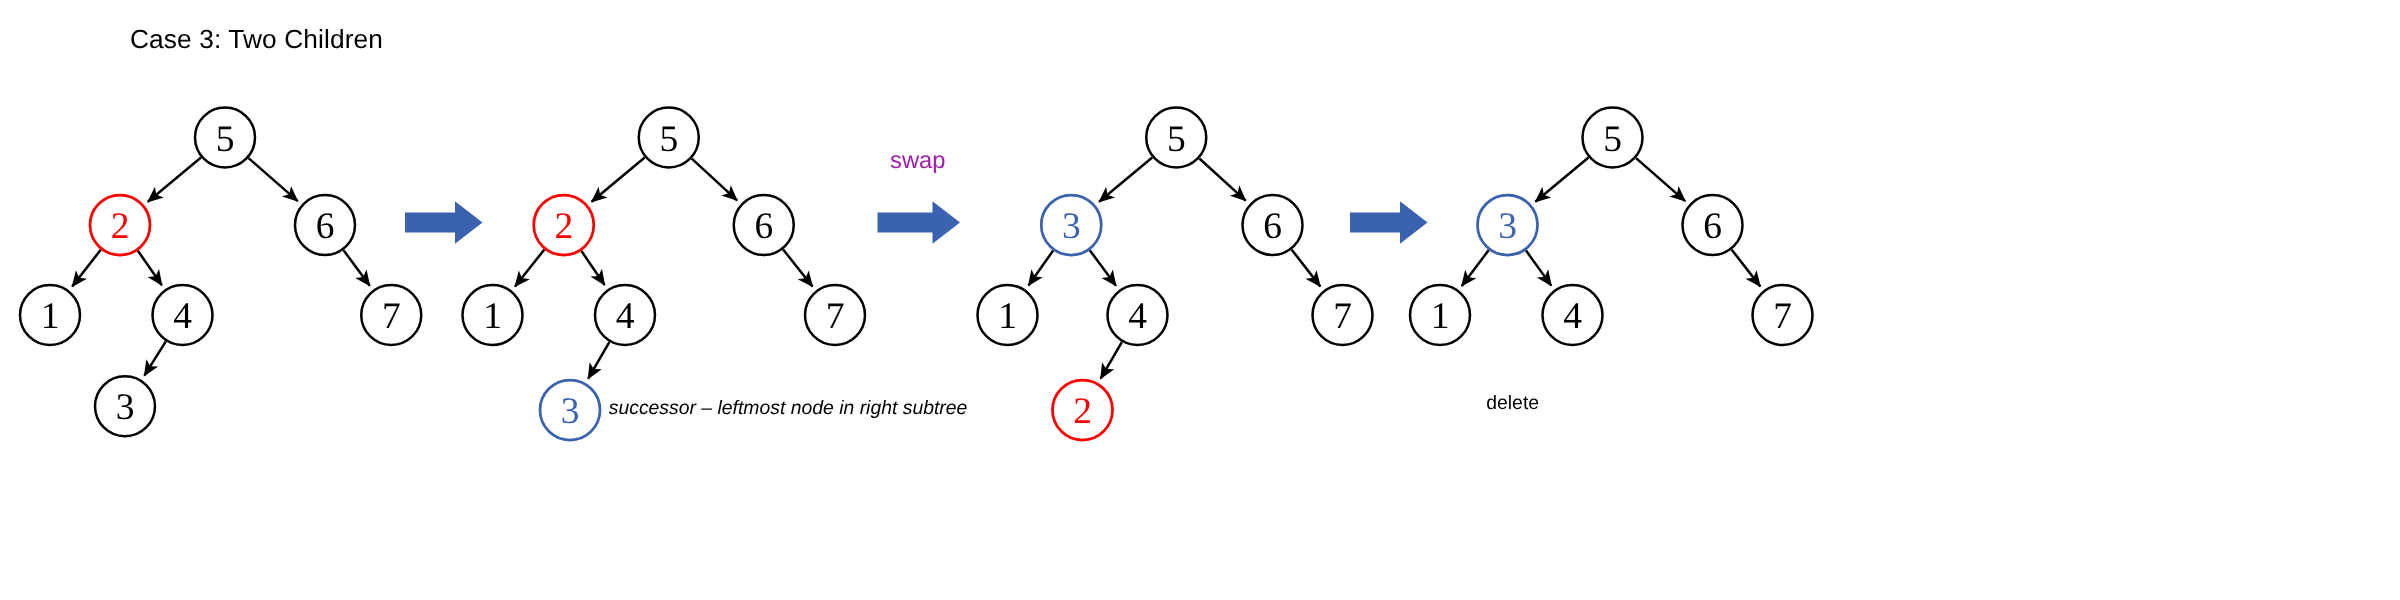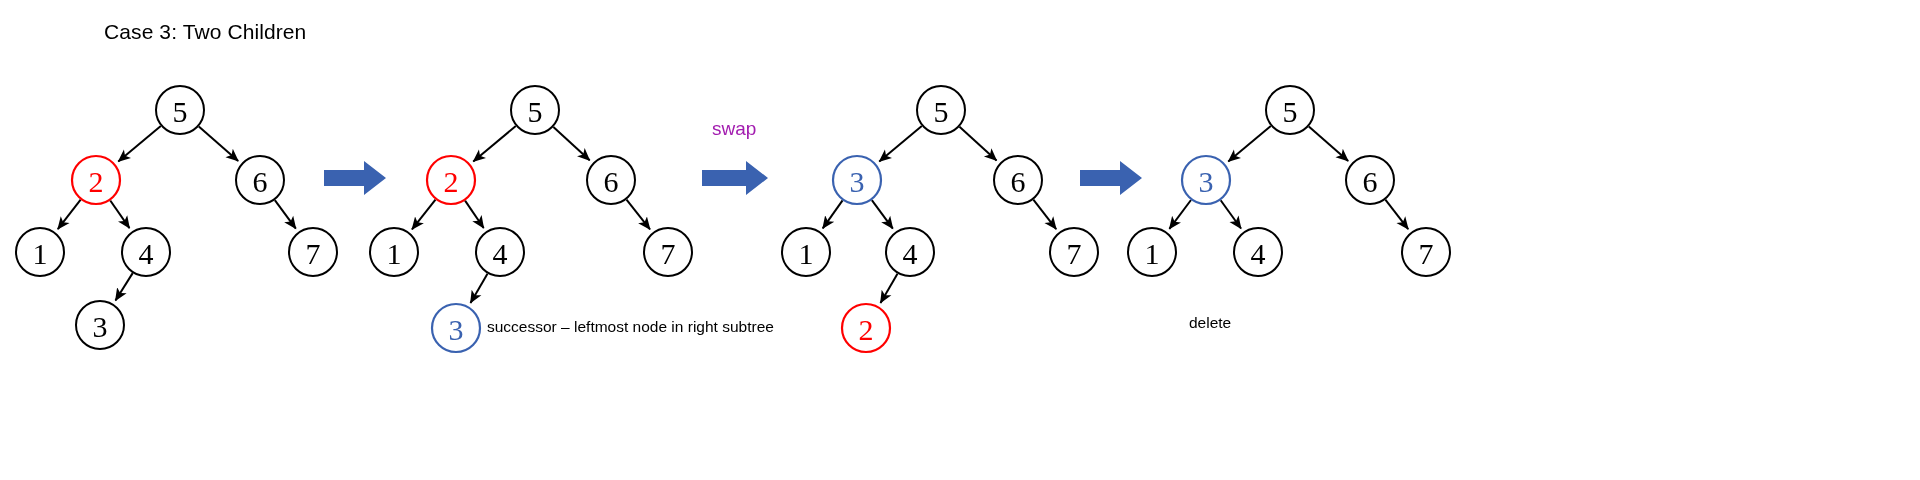--- a/index.html
+++ b/index.html
@@ -201,18 +201,18 @@
         </g>
       </g>
     <g id="arrows-group">
         <polygon points="324,170 364,170 364,161 386,178 364,195 364,186 324,186" fill="#3A62B0"></polygon>
         <polygon points="702,170 746,170 746,161 768,178 746,195 746,186 702,186" fill="#3A62B0"></polygon>
         <polygon points="1080,170 1120,170 1120,161 1142,178 1120,195 1120,186 1080,186" fill="#3A62B0"></polygon>
       </g>
   </svg>
 
   <div id="annotations-group">
-      <div class="caption" style="left: 487px; top: 318px;">successor – leftmost node in right subtree</div>
+      <div class="caption" style="left: 487px; top: 318px; font-style: italic;">successor – leftmost node in right subtree</div>
       <div class="step-label" style="left: 712px; top: 118px;">swap</div>
       <div class="caption" style="left: 1189px; top: 314px; text-align: right;">delete</div>
     </div>
 
 </div>
 
 </body></html>

